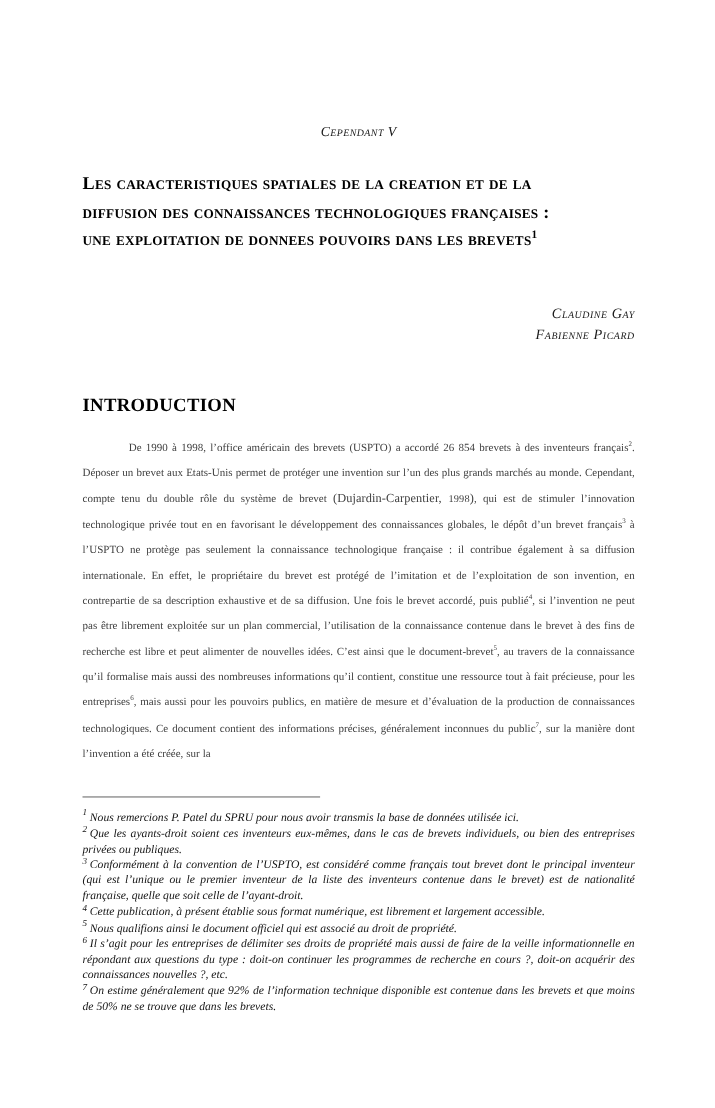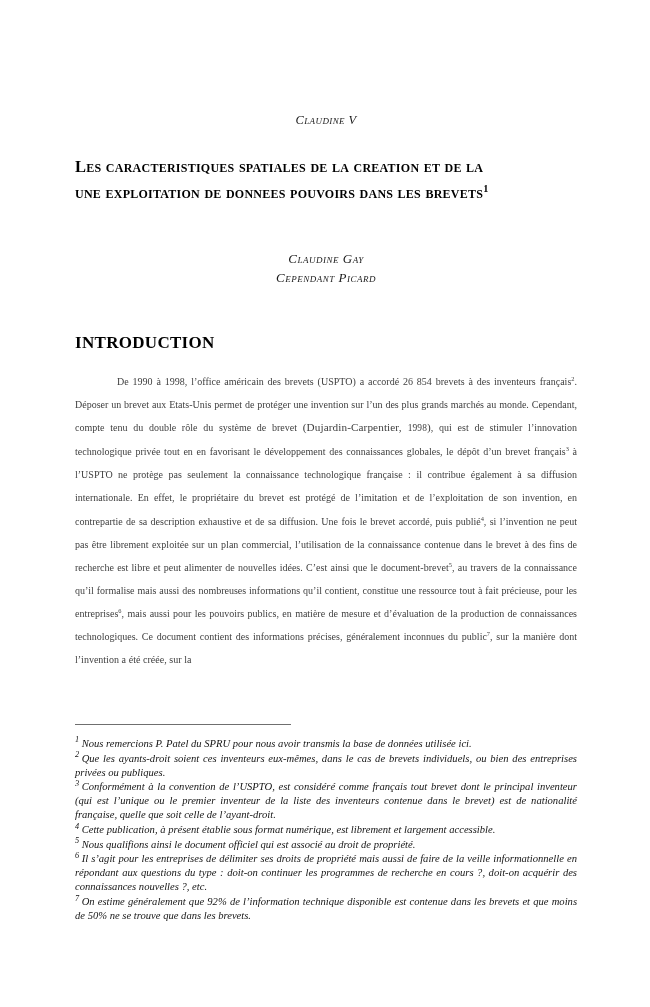--- a/index.html
+++ b/index.html
@@ -62,21 +62,21 @@
   .doc-title sup {
     font-size: 0.62em;
     vertical-align: super;
     line-height: 0;
     font-variant: normal;
   }
 
   
   .authors {
     margin-top: 44px;
-    text-align: center;
+    text-align: right;
     font-style: italic;
     font-variant: small-caps;
     font-size: 13px;
     line-height: 19px;
     letter-spacing: 0.5px;
     color: #1a1a1a;
   }
   .authors .au { display: block; }
 
   
@@ -140,30 +140,31 @@
     margin-right: 2.5px;
   }
 </style>
 </head>
 <body>
 
 <div class="page">
 
   <div class="content">
 
-    <div class="chapter-line">Claudine V</div>
+    <div class="chapter-line">Cependant V</div>
 
     <h1 class="doc-title">
       <span class="tl">Les caracteristiques spatiales de la creation et de la</span>
+      <span class="tl">diffusion des connaissances technologiques françaises :</span>
       <span class="tl"><span>une exploitation de donnees pouvoirs dans les brevets</span><sup>1</sup></span>
     </h1>
 
     <div class="authors">
       <span class="au">Claudine Gay</span>
-      <span class="au">Cependant Picard</span>
+      <span class="au">Fabienne Picard</span>
     </div>
 
     <h2 class="section-heading">INTRODUCTION</h2>
 
     <p class="body-par"><span>De 1990 à 1998, l’office américain des brevets (USPTO) a accordé 26 854 brevets à des inventeurs français</span><sup>2</sup><span>. Déposer un brevet aux Etats-Unis permet de protéger une invention sur l’un des plus grands marchés au monde. Cependant, compte tenu du double rôle du système de brevet </span><span class="cite-big"><span>(Dujardin-Carpentier, </span><span class="yr">1998</span><span>)</span></span><span>, qui est de stimuler l’innovation technologique privée tout en en favorisant le développement des connaissances globales, le dépôt d’un brevet français</span><sup>3</sup><span> à l’USPTO ne protège pas seulement la connaissance technologique française : il contribue également à sa diffusion internationale. En effet, le propriétaire du brevet est protégé de l’imitation et de l’exploitation de son invention, en contrepartie de sa description exhaustive et de sa diffusion. Une fois le brevet accordé, puis publié</span><sup>4</sup><span>, si l’invention ne peut pas être librement exploitée sur un plan commercial, l’utilisation de la connaissance contenue dans le brevet à des fins de recherche est libre et peut alimenter de nouvelles idées. C’est ainsi que le document-brevet</span><sup>5</sup><span>, au travers de la connaissance qu’il formalise mais aussi des nombreuses informations qu’il contient, constitue une ressource tout à fait précieuse, pour les entreprises</span><sup>6</sup><span>, mais aussi pour les pouvoirs publics, en matière de mesure et d’évaluation de la production de connaissances technologiques. Ce document contient des informations précises, généralement inconnues du public</span><sup>7</sup><span>, sur la manière dont l’invention a été créée, sur la</span></p>
 
   </div>
 
   <div class="footnotes">
     <div class="fn-rule"></div>

